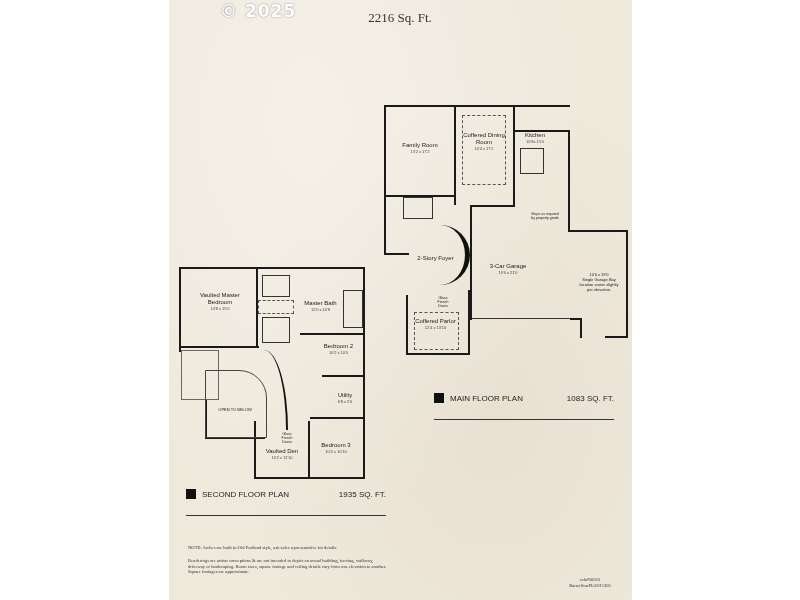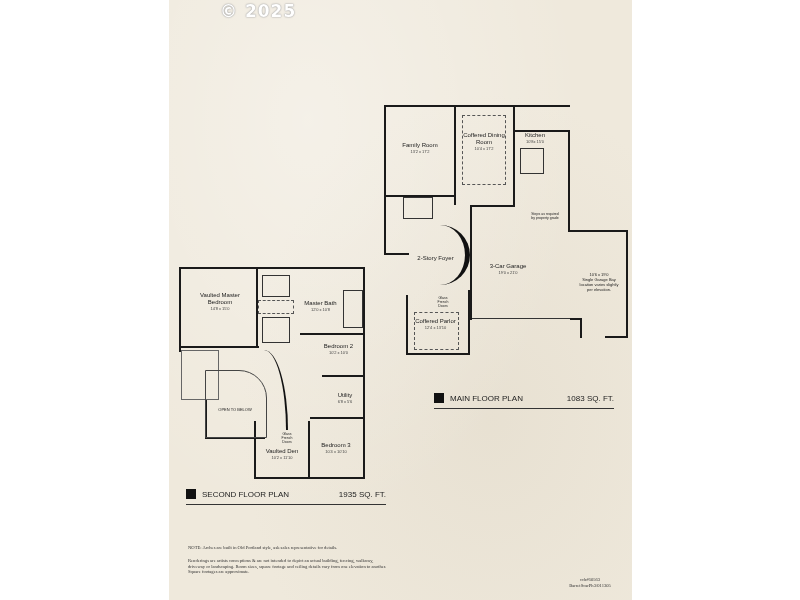--- a/index.html
+++ b/index.html
@@ -25,41 +25,42 @@
     }
     .wall { position: absolute; background: #1a1a1a; }
     .thin { position: absolute; border: 1px solid #333; box-sizing: border-box; }
     .dash { position: absolute; border: 1px dashed #555; box-sizing: border-box; }
     .room-label {
       position: absolute; text-align: center; font-size: 6px; color: #222; line-height: 7px;
     }
     .room-dim { display: block; font-size: 4px; color: #444; line-height: 6px; }
     .plan-caption {
       position: absolute; font-size: 8px; color: #222; border-bottom: 1px solid #333;
-      display: flex; align-items: center; justify-content: space-between; padding-bottom: 5px;
+      display: flex; align-items: center; justify-content: space-between; padding-bottom: 16px;
     }
     .plan-caption .sq { width: 10px; height: 10px; background: #111; margin-right: 6px; flex: none; }
     .plan-caption .left { display: flex; align-items: flex-end; }
     .note {
       position: absolute; left: 188px; font-family: "Liberation Serif", serif; font-size: 4.6px;
       color: #333; line-height: 5.6px;
     }
     .code {
       position: absolute; left: 555px; top: 577px; width: 70px; text-align: center;
       font-family: "Liberation Serif", serif; font-size: 4.6px; color: #333; line-height: 6px;
     }
   </style>
 </head>
 <body>
 
 <div class="page"></div>
 
 <div class="copyright">© 2025</div>
 
 <div class="title-block">
+  <div>2216 Sq. Ft.</div>
 </div>
 
 <div>
 
   <div class="wall" style="left:384px;top:105px;width:186px;height:2px;"></div>
   <div class="wall" style="left:384px;top:105px;width:2px;height:128px;"></div>
   <div class="wall" style="left:568px;top:130px;width:2px;height:100px;"></div>
   <div class="wall" style="left:515px;top:130px;width:55px;height:2px;"></div>
   <div class="wall" style="left:568px;top:230px;width:60px;height:2px;"></div>
   <div class="wall" style="left:626px;top:230px;width:2px;height:108px;"></div>

